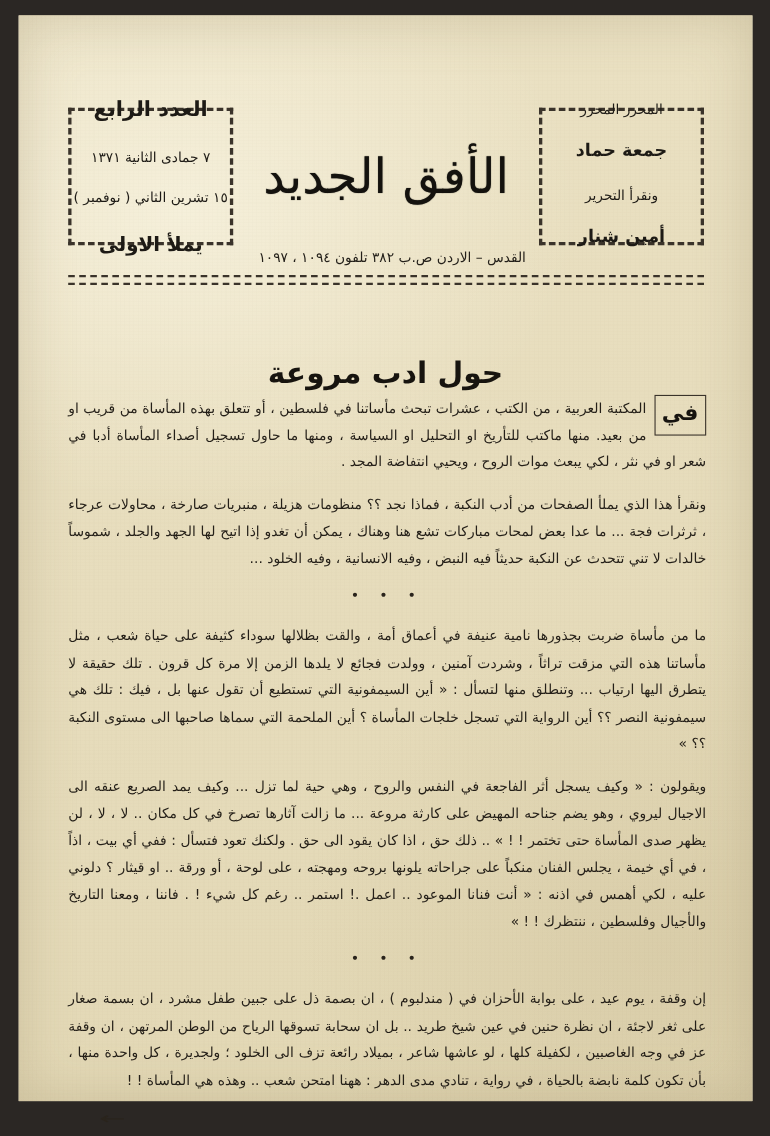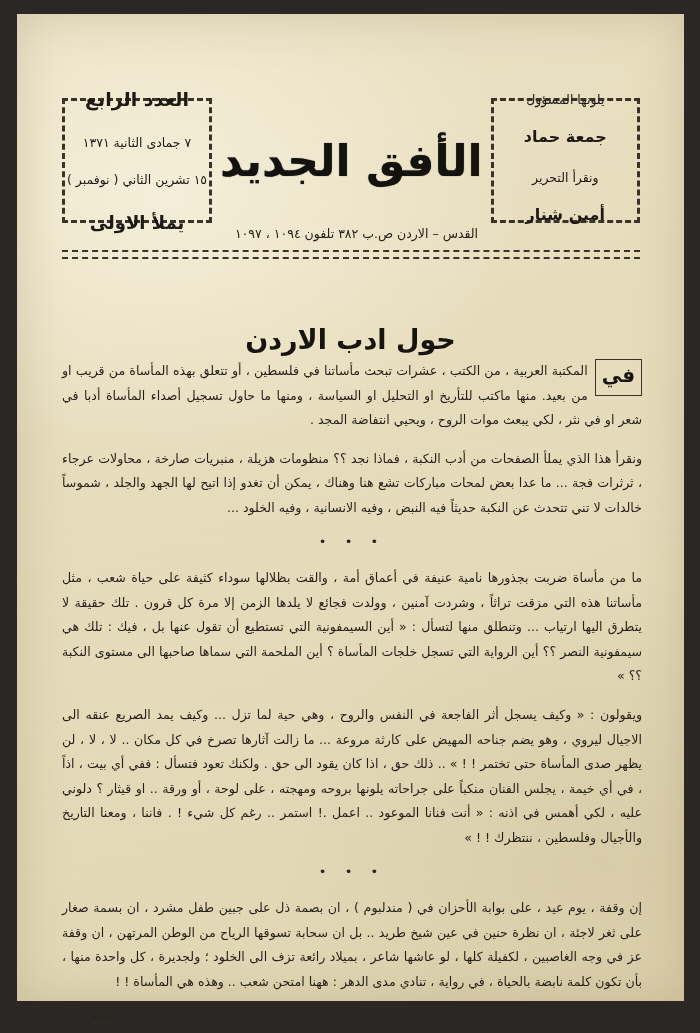--- a/index.html
+++ b/index.html
@@ -67,21 +67,21 @@
   .credit.role{font-size:12.5px;letter-spacing:.3px;}
   .credit.name{font-size:16px;font-weight:bold;margin:1px 0 5px;}
   .issue-line{
     color:#1d1a15;text-align:center;white-space:nowrap;line-height:1.2;
   }
   .issue-big{font-size:19px;font-weight:bold;margin-bottom:3px;}
   .issue-sm{font-size:12.5px;margin:1px 0;}
   .issue-year{font-size:18px;font-weight:bold;margin-top:4px;}
 
   .logo{
-    font-size:44px;font-weight:bold;color:#14120e;
+    font-size:44px;font-weight:normal;color:#14120e;
     letter-spacing:-1px;line-height:1;
     text-shadow:0 0 1px rgba(20,18,14,.7);
     white-space:nowrap;
   }
   .subtitle{
     font-size:20px;font-weight:bold;color:#1b1812;
     margin-top:10px;white-space:nowrap;letter-spacing:.5px;
   }
   .address{
     position:absolute;left:12px;right:0;top:212px;
@@ -138,21 +138,21 @@
 </head>
 <body>
 
 <div class="scan">
   <div class="page">
     <div class="grain"></div>
 
     <div class="masthead">
 
       <div class="mh-panel">
-        <div class="credit role">يلونها المسؤول</div>
+        <div class="credit role">المحرر المحرر</div>
         <div class="credit name">جمعة حماد</div>
         <div class="credit role">ونقرأ التحرير</div>
         <div class="credit name">أمين شنار</div>
       </div>
 
       <div class="mh-center">
         <div class="logo">الأفق الجديد</div>
       </div>
 
       <div class="mh-panel">
@@ -161,21 +161,21 @@
         <div class="issue-line issue-sm">١٥ تشرين الثاني ( نوفمبر )</div>
         <div class="issue-line issue-year">يملأ الاولى</div>
       </div>
     </div>
 
     <div class="address">القدس – الاردن   ص.ب ٣٨٢   تلفون ١٠٩٤ ، ١٠٩٧</div>
 
     <div class="rule r1"></div>
     <div class="rule r2"></div>
 
-    <h1 class="headline">حول ادب الاردن</h1>
+    <h1 class="headline">حول ادب مروعة</h1>
 
     <div class="body">
 
       <p class="para">
         <span class="dropcap">في</span><span>المكتبة العربية ، من الكتب ، عشرات تبحث مأساتنا في فلسطين ، أو تتعلق بهذه المأساة من قريب او من بعيد. منها ماكتب للتأريخ او التحليل او السياسة ، ومنها ما حاول تسجيل أصداء المأساة أدبا في شعر او في نثر ، لكي يبعث موات الروح ، ويحيي انتفاضة المجد .</span>
       </p>
 
       <p class="para">
         <span>ونقرأ هذا الذي يملأ الصفحات من أدب النكبة ، فماذا نجد ؟؟ منظومات هزيلة ، منبريات صارخة ، محاولات عرجاء ، ثرثرات فجة ... ما عدا بعض لمحات مباركات تشع هنا وهناك ، يمكن أن تغدو إذا اتيح لها الجهد والجلد ، شموساً خالدات لا تني تتحدث عن النكبة حديثاً فيه النبض ، وفيه الانسانية ، وفيه الخلود ...</span>
       </p>

